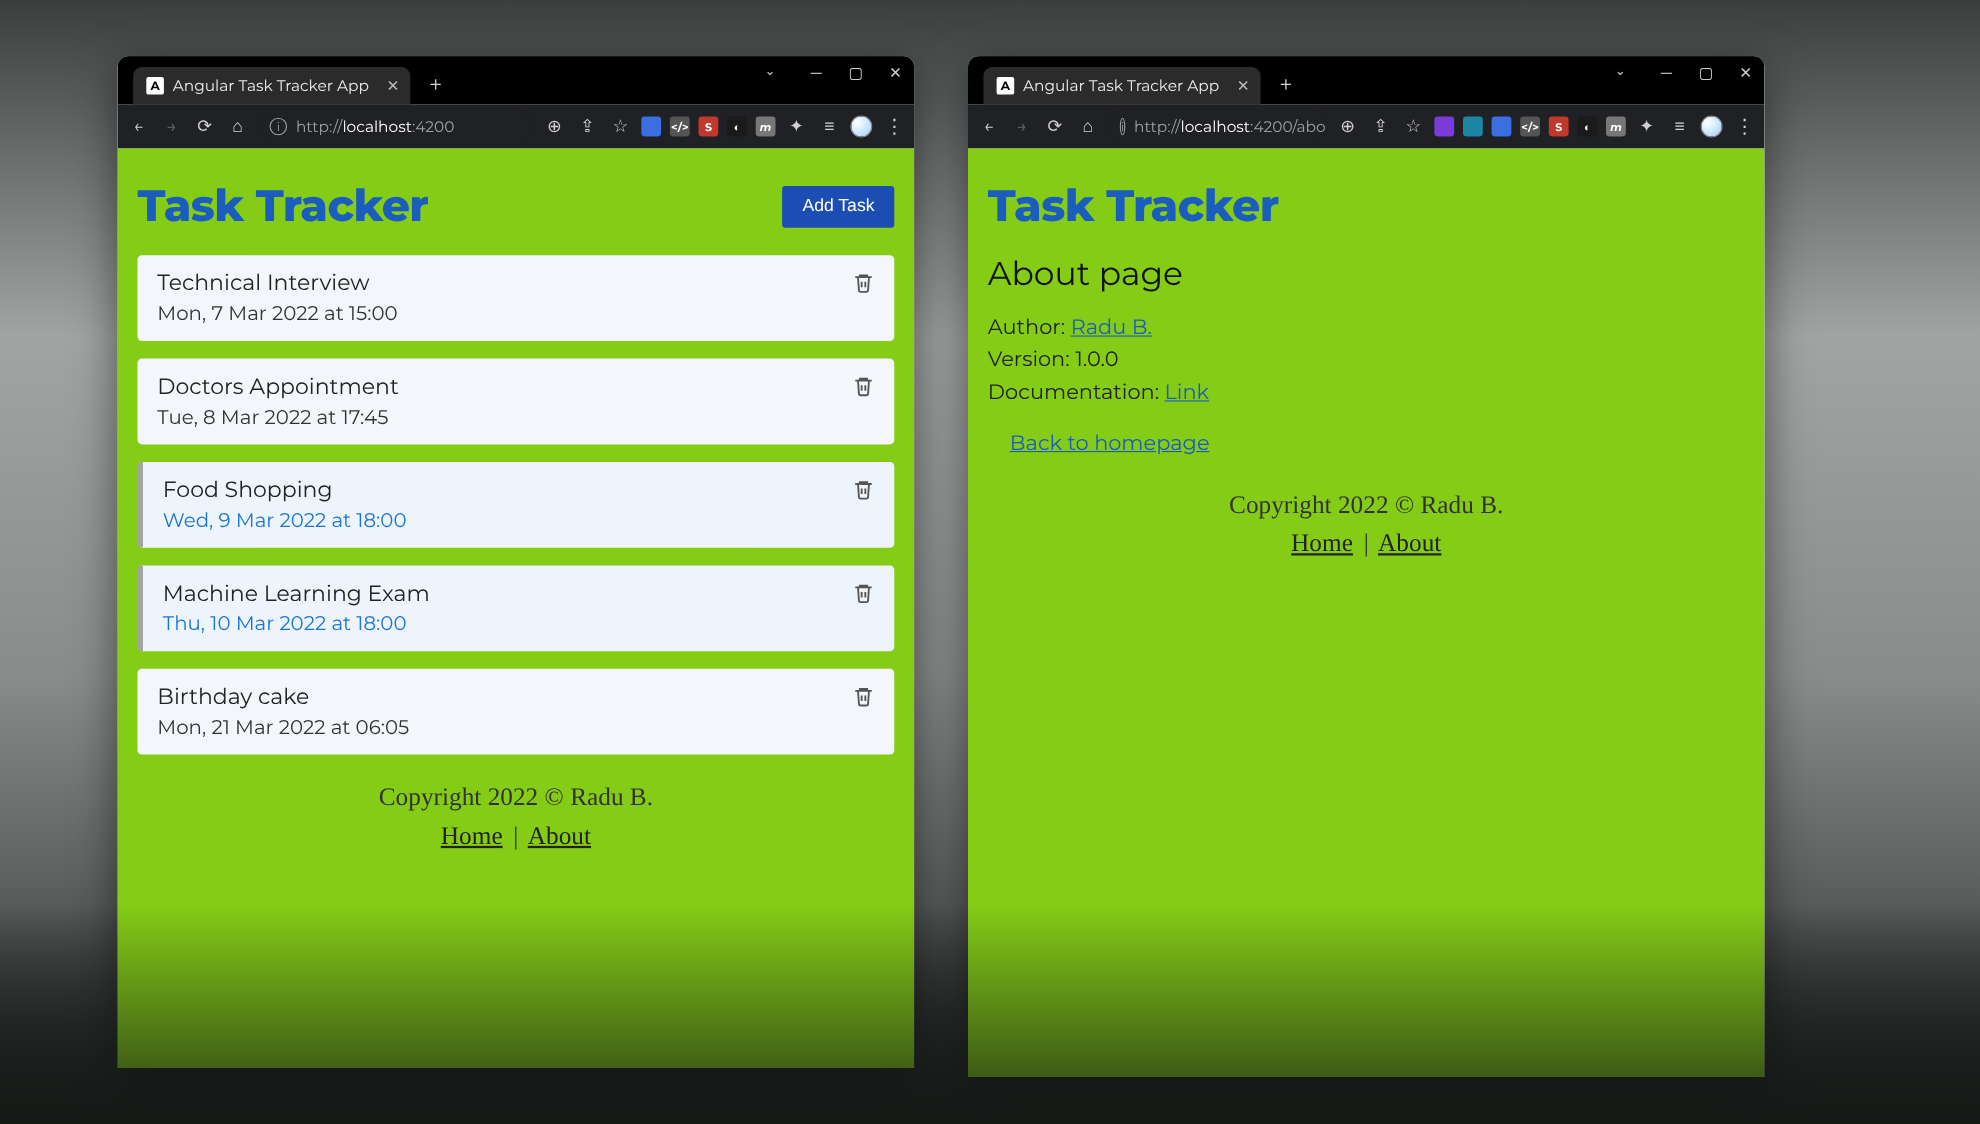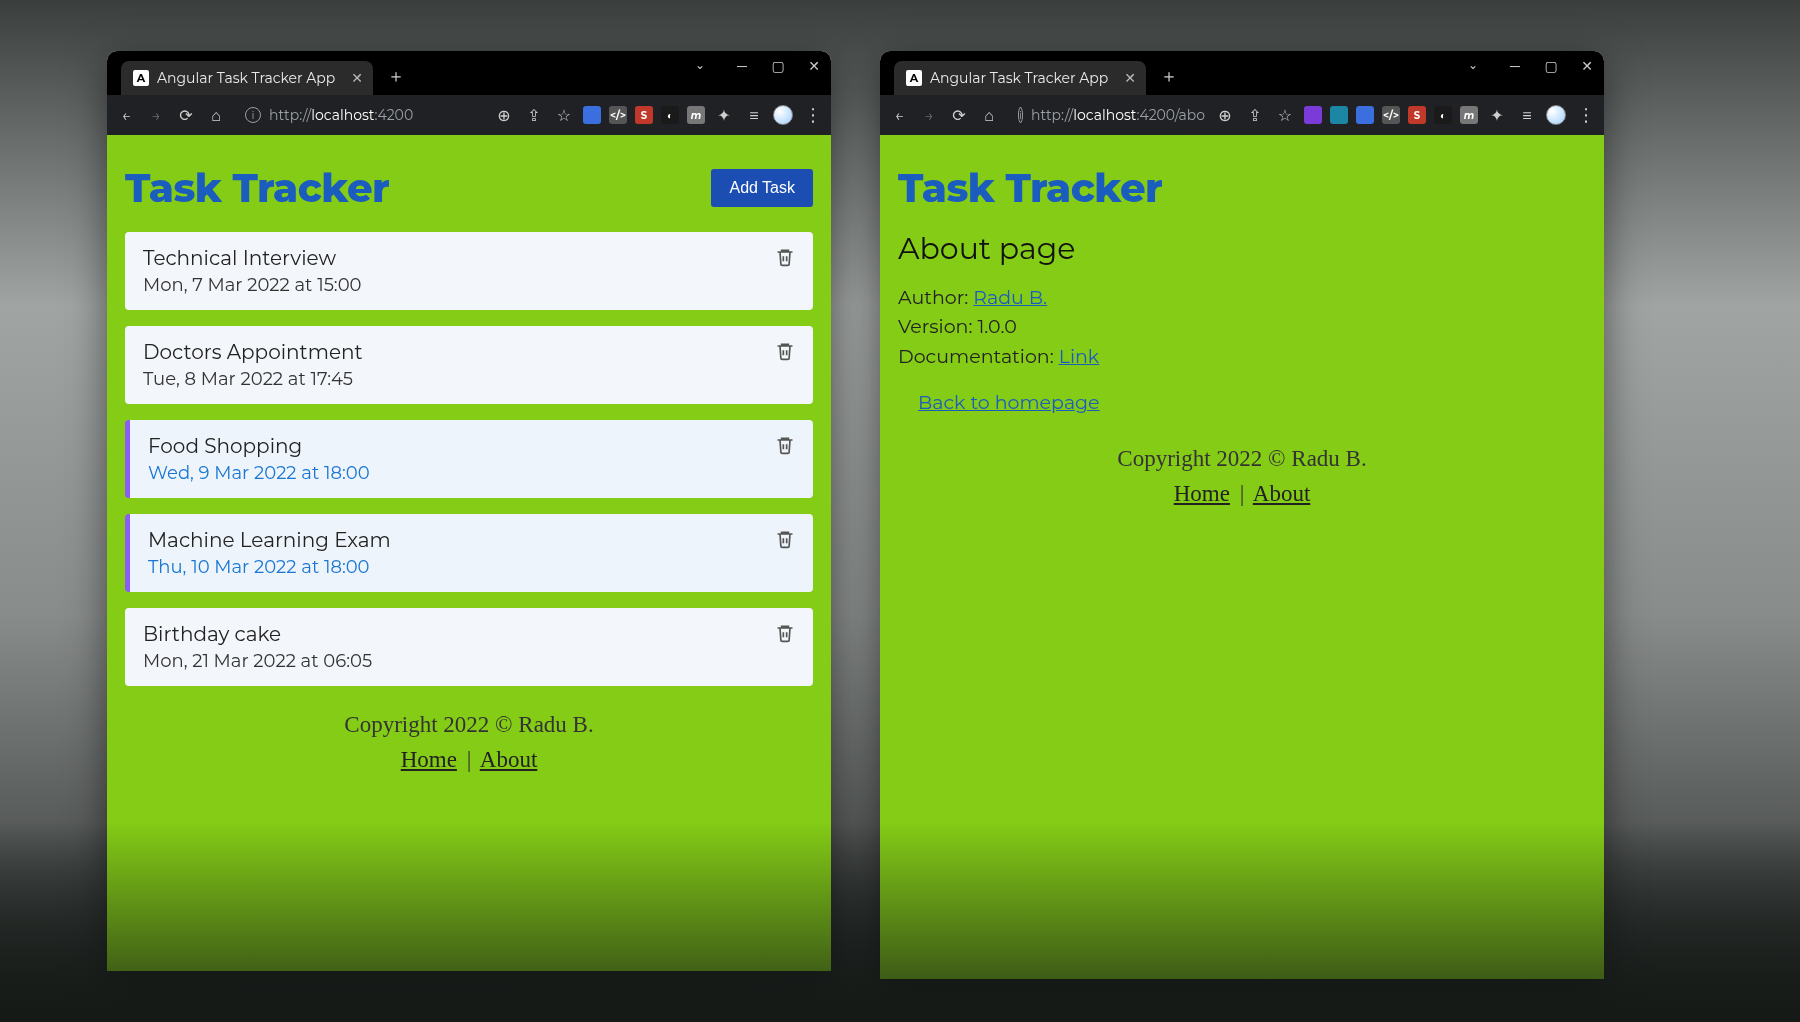--- a/index.html
+++ b/index.html
@@ -166,21 +166,21 @@
   }
 
   .task {
     background: #f3f6fa;
     border-radius: 4px;
     padding: 14px 18px;
     margin-bottom: 16px;
     position: relative;
   }
   .task.reminder {
-    border-left: 5px solid #8b5cf6;
+    border-left: 5px solid #a3a3a3;
     background: #eef4fb;
   }
   .task-title { font-size: 20px; font-weight: 400; color: #222; }
   .task-date  { font-size: 18px; color: #333; margin-top: 4px; }
   .task.reminder .task-date { color: #1976d2; }
   .trash {
     position: absolute;
     right: 18px; top: 14px;
     cursor: pointer;
     color: #555;

